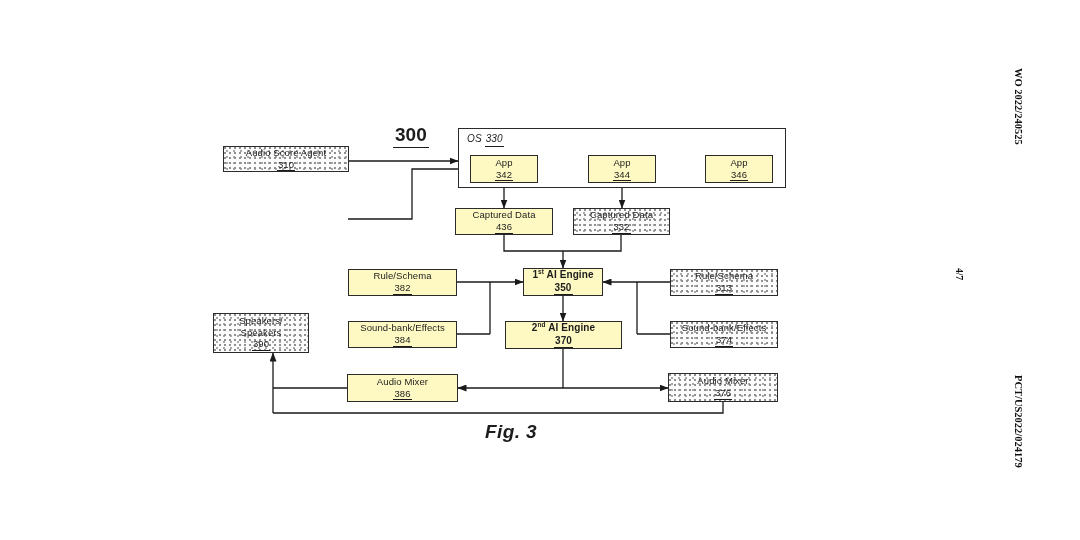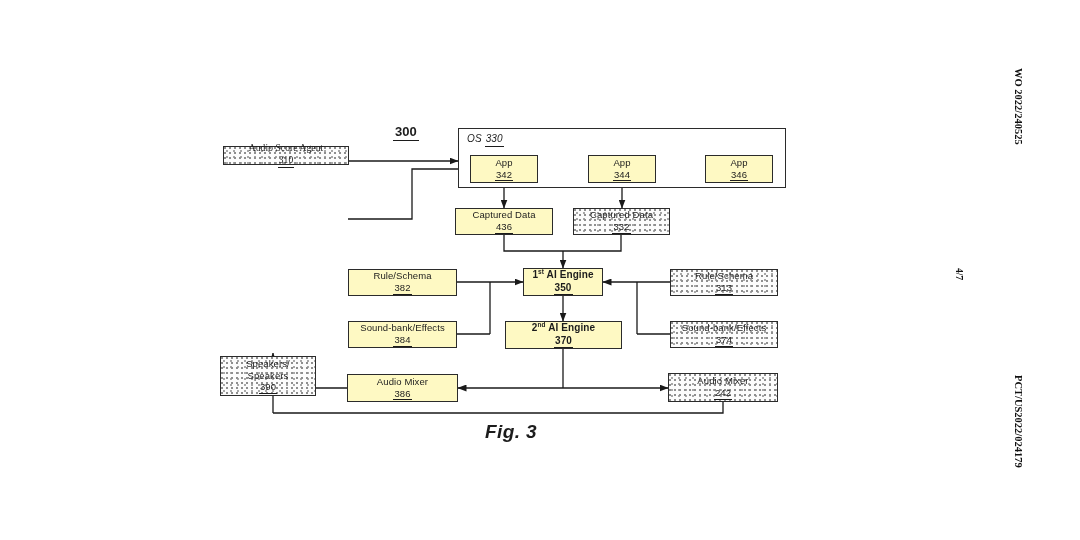--- a/index.html
+++ b/index.html
@@ -37,21 +37,21 @@
     margin-top:0px;
   }
   .engine{font-weight:bold;font-size:10px;}
   .engine .ref{font-weight:bold;font-size:10px;}
   .engine sup{font-size:6.5px;vertical-align:super;line-height:0;}
   .os-box{align-items:flex-start;justify-content:flex-start;background:#ffffff;}
   .os-label{font-size:10px;padding:4px 0 0 8px;font-style:italic;}
   .os-label .ref{margin-left:3px;}
   .fig-num{
     position:absolute;left:393px;top:124px;
-    font-size:13px;font-weight:bold;
+    font-size:19px;font-weight:bold;
     border-bottom:1.4px solid #1c1c1c;padding:0 2px 1px 2px;
   }
   .fig-caption{
     position:absolute;left:485px;top:421px;
     font-size:19px;font-weight:bold;font-style:italic;
     letter-spacing:.4px;
   }
   .vtext{
     position:absolute;
     writing-mode:vertical-rl;
@@ -112,21 +112,21 @@
   </div>
   <div class="node" style="left:588px;top:155px;width:68px;height:28px;">
     <span>App</span>
     <span class="ref">344</span>
   </div>
   <div class="node" style="left:705px;top:155px;width:68px;height:28px;">
     <span>App</span>
     <span class="ref">346</span>
   </div>
 
-  <div class="node stippled" style="left:223px;top:146px;width:126px;height:19px;font-family:Liberation Serif, serif;">
+  <div class="node stippled" style="left:223px;top:146px;width:126px;height:26px;">
     <span>Audio Score Agent</span>
     <span class="ref">310</span>
   </div>
 
   <div class="node" style="left:455px;top:208px;width:98px;height:27px;">
     <span>Captured Data</span>
     <span class="ref">436</span>
   </div>
   <div class="node stippled" style="left:573px;top:208px;width:97px;height:27px;">
     <span>Captured Data</span>
@@ -139,21 +139,21 @@
   </div>
   <div class="node engine" style="left:523px;top:268px;width:80px;height:28px;">
     <span><span>1</span><sup>st</sup><span> AI Engine</span></span>
     <span class="ref">350</span>
   </div>
   <div class="node stippled" style="left:670px;top:269px;width:108px;height:27px;">
     <span>Rule/Schema</span>
     <span class="ref">313</span>
   </div>
 
-  <div class="node stippled" style="left:220px;top:313px;width:96px;height:40px;margin-top:43px;">
+  <div class="node stippled" style="left:213px;top:313px;width:96px;height:40px;">
     <span>Speakers/</span>
     <span>Speakers</span>
     <span class="ref">390</span>
   </div>
   <div class="node" style="left:348px;top:321px;width:109px;height:27px;">
     <span>Sound-bank/Effects</span>
     <span class="ref">384</span>
   </div>
   <div class="node engine" style="left:505px;top:321px;width:117px;height:28px;">
     <span><span>2</span><sup>nd</sup><span> AI Engine</span></span>
@@ -163,20 +163,20 @@
     <span>Sound-bank/Effects</span>
     <span class="ref">374</span>
   </div>
 
   <div class="node" style="left:347px;top:374px;width:111px;height:28px;">
     <span>Audio Mixer</span>
     <span class="ref">386</span>
   </div>
   <div class="node stippled" style="left:668px;top:373px;width:110px;height:29px;">
     <span>Audio Mixer</span>
-    <span class="ref">242</span>
+    <span class="ref">376</span>
   </div>
 
   <div class="vtext wo">WO 2022/240525</div>
   <div class="vtext sheet">4/7</div>
   <div class="vtext pct">PCT/US2022/024179</div>
 
 </div>
 
 </body></html>

